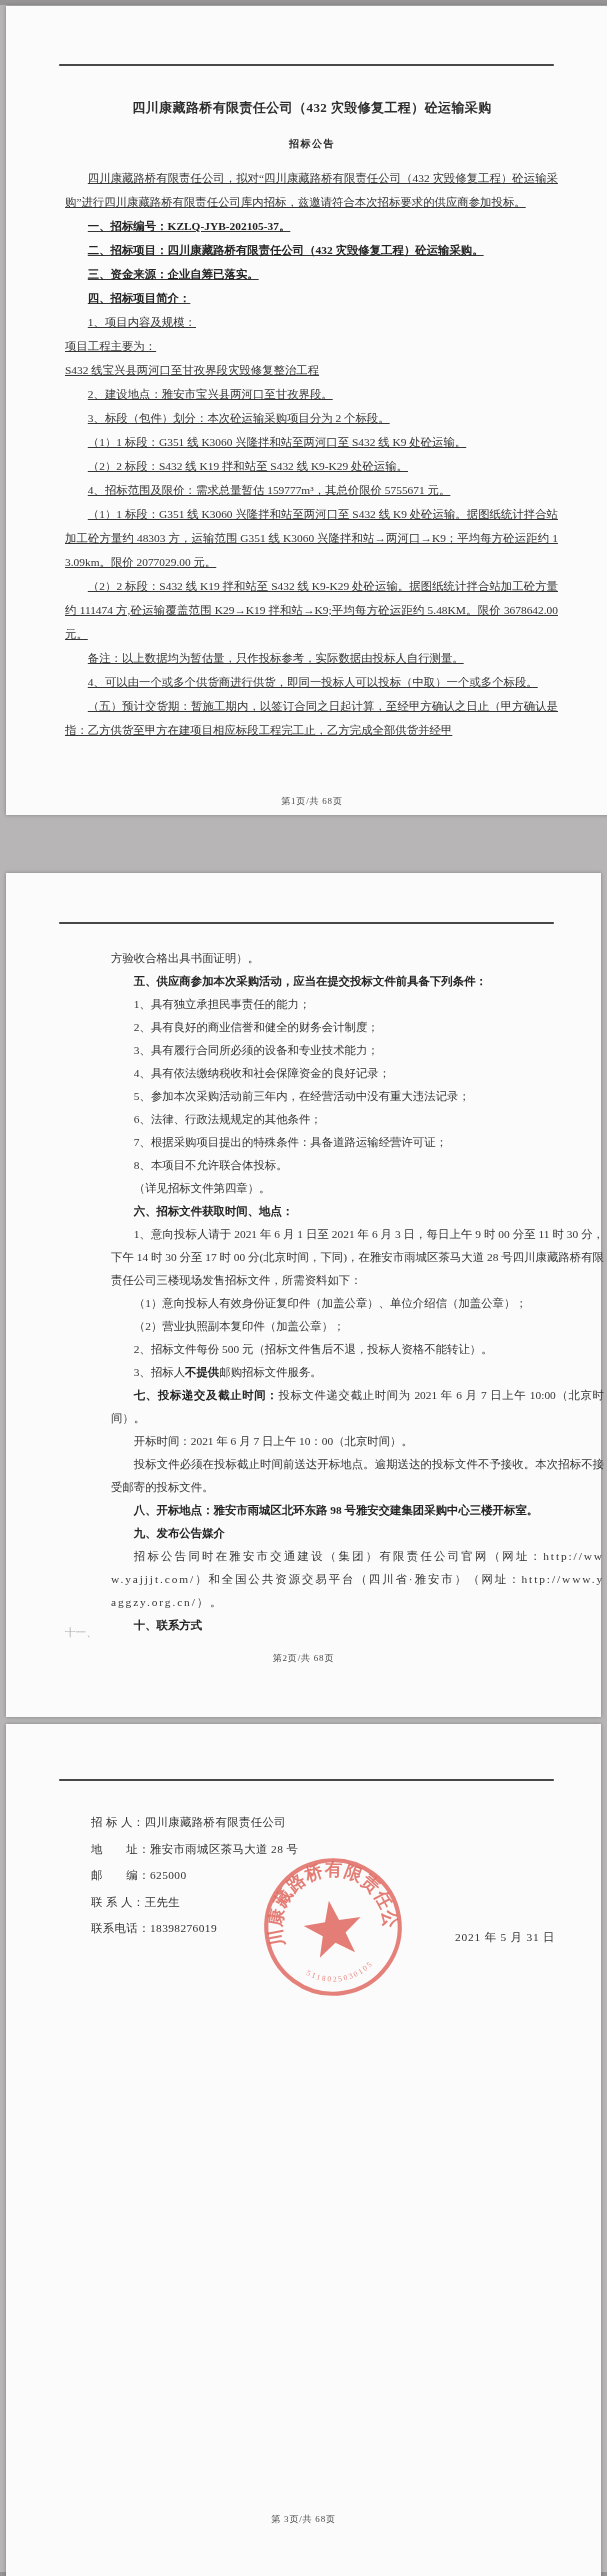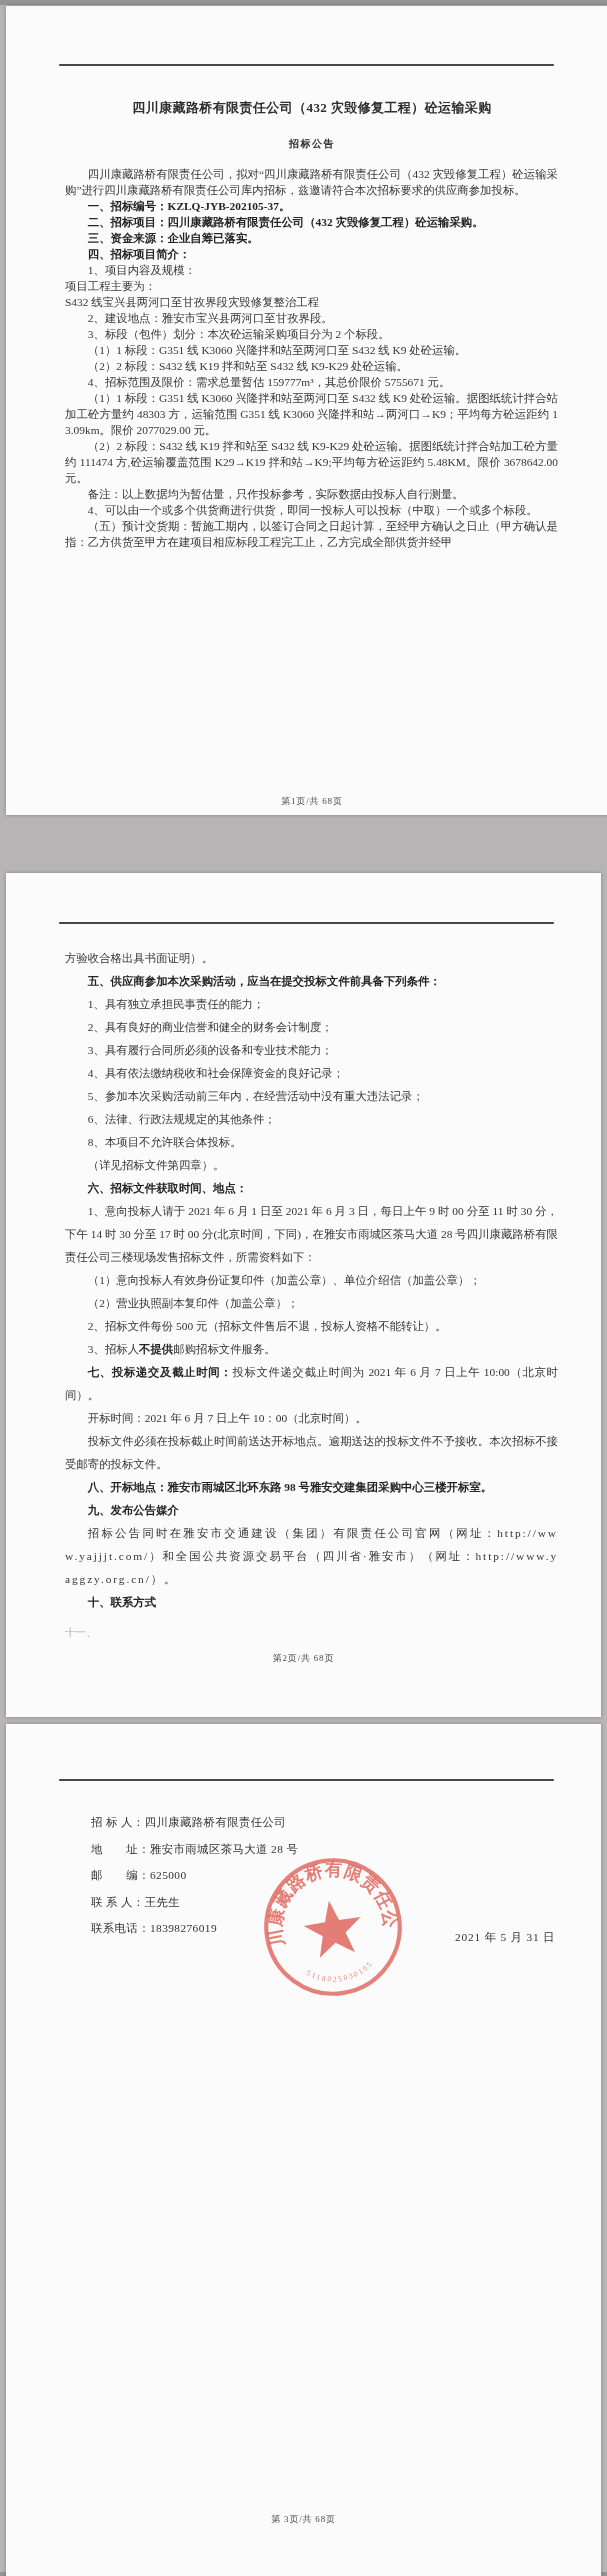--- a/index.html
+++ b/index.html
@@ -25,21 +25,21 @@
   }
   .doc-subtitle{
     position:absolute;left:0;width:100%;text-align:center;
     font-size:10px;font-weight:bold;color:#2b2b2b;letter-spacing:1.5px;
   }
   .content{position:absolute;left:59px;width:493px;color:#353535;}
   .content p{
     margin:0;font-size:11.4px;text-align:justify;
     text-justify:inter-ideograph;word-break:break-all;
   }
-  .pg1 .content p{line-height:16px;}
+  .pg1 .content p{line-height:24px;text-decoration:underline;}
   .pg2 .content p{line-height:23px;}
   .content p.indent{text-indent:2em;}
   .content p.track{letter-spacing:1.9px;}
   .content b{font-weight:bold;color:#242424;}
   .page-number{
     position:absolute;left:0;width:100%;text-align:center;
     font-size:9px;color:#4a4a4a;letter-spacing:0.8px;
   }
   .faint-note{
     position:absolute;left:59px;font-size:10.6px;color:#6b6b6b;opacity:.55;
@@ -77,29 +77,30 @@
       <p class="indent"><span>（2）2 标段：S432 线 K19 拌和站至 S432 线 K9-K29 处砼运输。据图纸统计拌合站加工砼方量约 111474 方,砼运输覆盖范围 K29→K19 拌和站→K9;平均每方砼运距约 5.48KM。限价 3678642.00 元。</span></p>
       <p class="indent"><span>备注：以上数据均为暂估量，只作投标参考，实际数据由投标人自行测量。</span></p>
       <p class="indent"><span>4、可以由一个或多个供货商进行供货，即同一投标人可以投标（中取）一个或多个标段。</span></p>
       <p class="indent"><span>（五）预计交货期：暂施工期内，以签订合同之日起计算，至经甲方确认之日止（甲方确认是指：乙方供货至甲方在建项目相应标段工程完工止，乙方完成全部供货并经甲</span></p>
     </div>
   <div class="page-number" style="top:789px;">第1页/共 68页</div>
 </div>
 
 <div class="page pg2" style="top:873px;height:844px;">
   <div class="page-rule" style="top:49px;"></div>
-  <div class="content" style="top:74px;">
+  <div class="content" style="top:74px;margin-left:46px;">
       <p><span>方验收合格出具书面证明）。</span></p>
       <p class="indent"><b>五、供应商参加本次采购活动，应当在提交投标文件前具备下列条件：</b></p>
       <p class="indent"><span>1、具有独立承担民事责任的能力；</span></p>
       <p class="indent"><span>2、具有良好的商业信誉和健全的财务会计制度；</span></p>
       <p class="indent"><span>3、具有履行合同所必须的设备和专业技术能力；</span></p>
       <p class="indent"><span>4、具有依法缴纳税收和社会保障资金的良好记录；</span></p>
       <p class="indent"><span>5、参加本次采购活动前三年内，在经营活动中没有重大违法记录；</span></p>
       <p class="indent"><span>6、法律、行政法规规定的其他条件；</span></p>
+      <p class="indent"><span>7、根据采购项目提出的特殊条件：具备道路运输经营许可证；</span></p>
       <p class="indent"><span>8、本项目不允许联合体投标。</span></p>
       <p class="indent"><span>（详见招标文件第四章）。</span></p>
       <p class="indent"><b>六、招标文件获取时间、地点：</b></p>
       <p class="indent"><span>1、意向投标人请于 2021 年 6 月 1 日至 2021 年 6 月 3 日，每日上午 9 时 00 分至 11 时 30 分，下午 14 时 30 分至 17 时 00 分(北京时间，下同)，在雅安市雨城区茶马大道 28 号四川康藏路桥有限责任公司三楼现场发售招标文件，所需资料如下：</span></p>
       <p class="indent"><span>（1）意向投标人有效身份证复印件（加盖公章）、单位介绍信（加盖公章）；</span></p>
       <p class="indent"><span>（2）营业执照副本复印件（加盖公章）；</span></p>
       <p class="indent"><span>2、招标文件每份 500 元（招标文件售后不退，投标人资格不能转让）。</span></p>
       <p class="indent"><span>3、招标人</span><b>不提供</b><span>邮购招标文件服务。</span></p>
       <p class="indent"><b>七、投标递交及截止时间：</b><span>投标文件递交截止时间为 2021 年 6 月 7 日上午 10:00（北京时间）。</span></p>
       <p class="indent"><span>开标时间：2021 年 6 月 7 日上午 10：00（北京时间）。</span></p>

